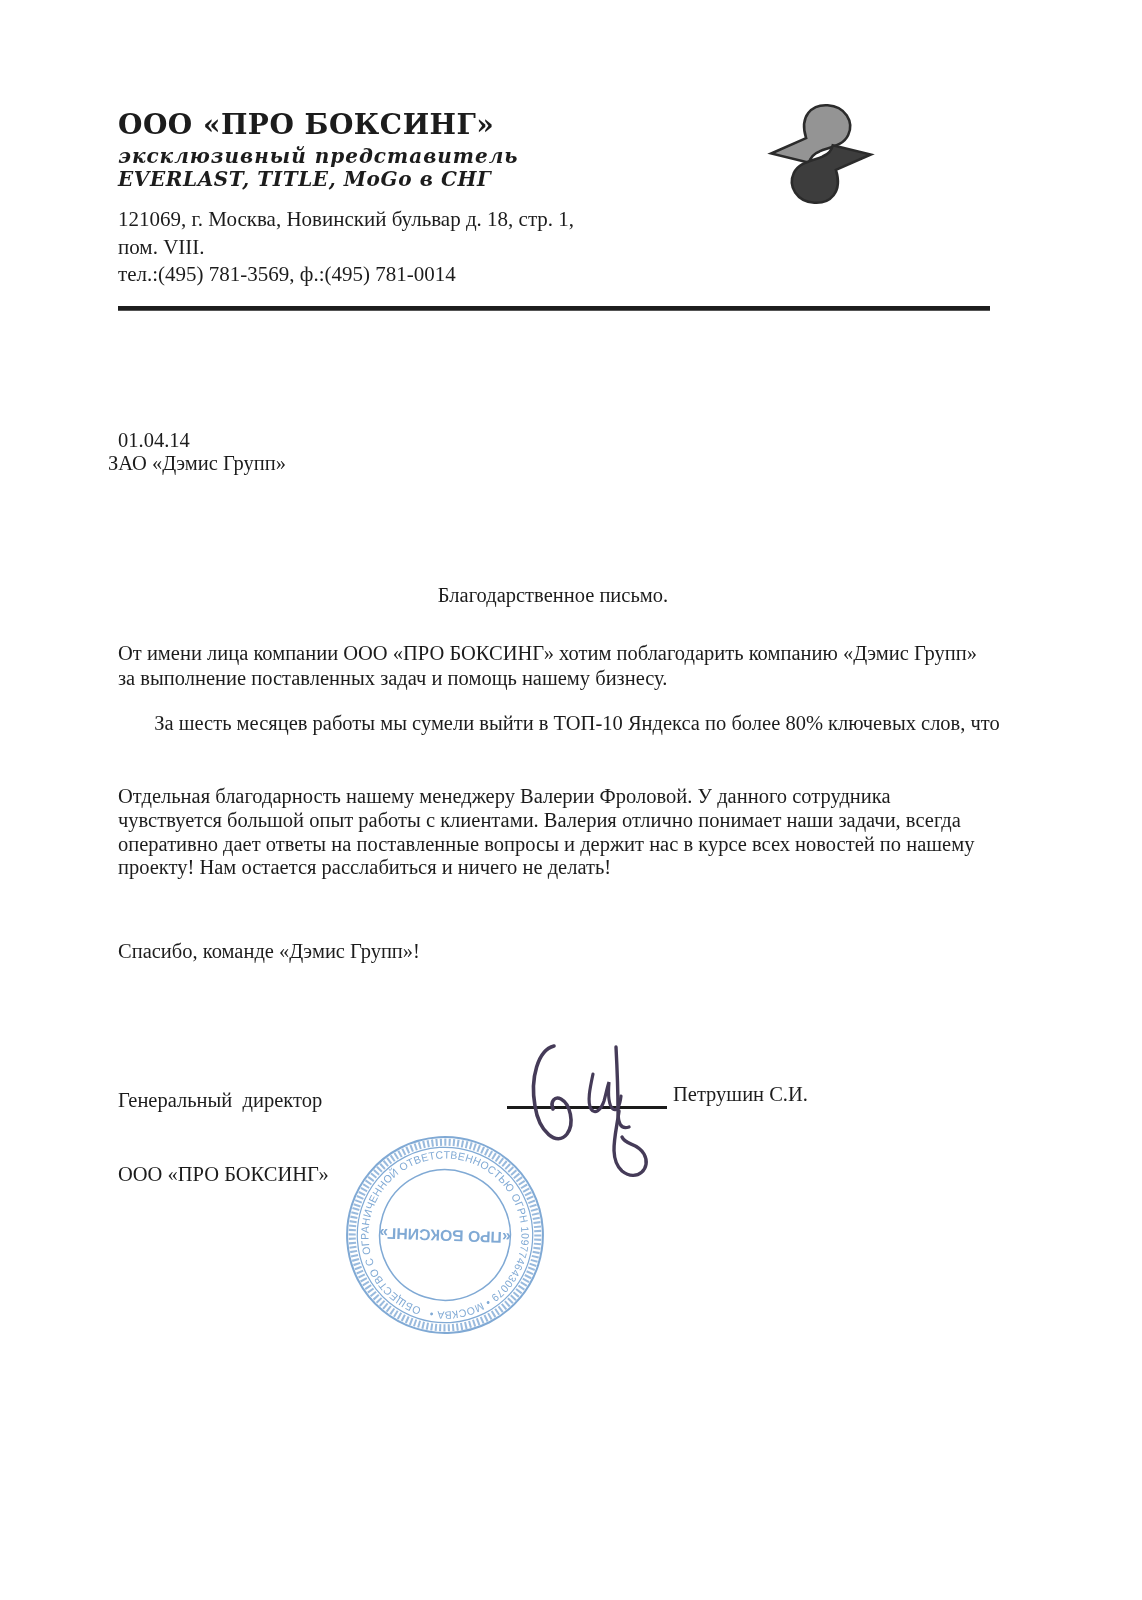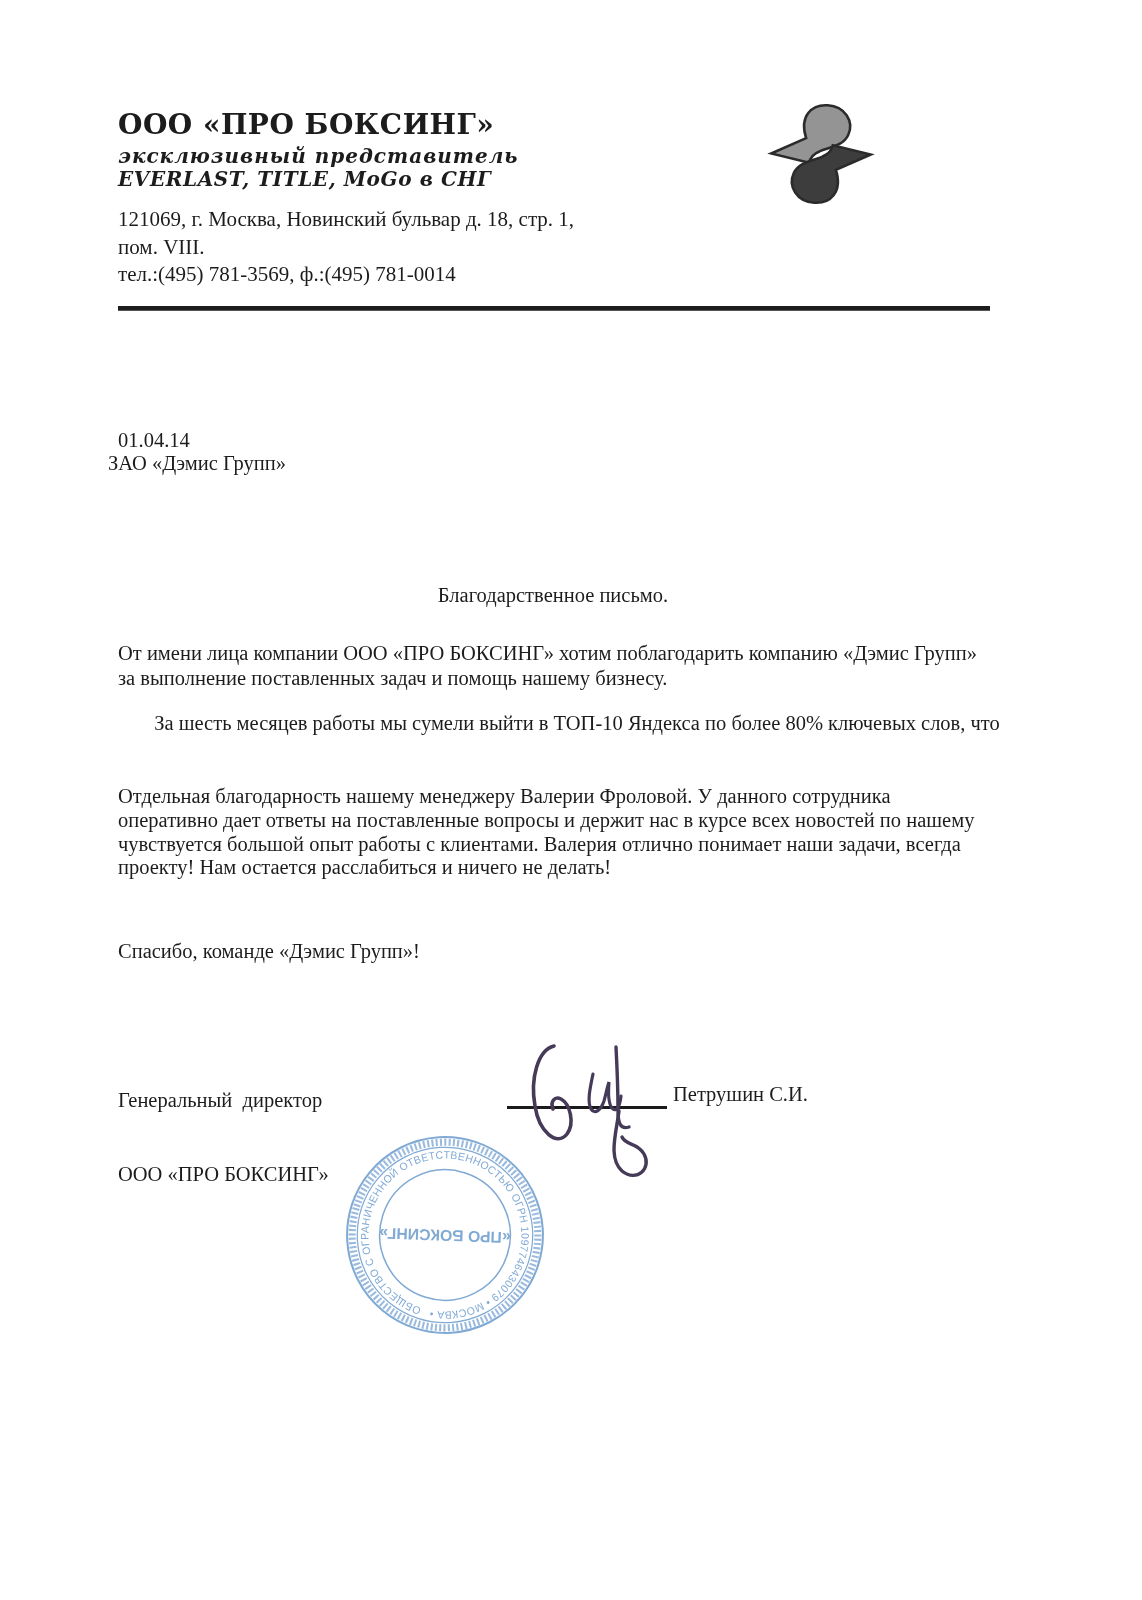--- a/index.html
+++ b/index.html
@@ -96,22 +96,22 @@
     <div>От имени лица компании ООО «ПРО БОКСИНГ» хотим поблагодарить компанию «Дэмис Групп»</div>
     <div>за выполнение поставленных задач и помощь нашему бизнесу.</div>
   </div>
 
   <div class="abs body-text para p2">
     <div>За шесть месяцев работы мы сумели выйти в ТОП-10 Яндекса по более 80% ключевых слов, что</div>
   </div>
 
   <div class="abs body-text para p3">
     <div>Отдельная благодарность нашему менеджеру Валерии Фроловой. У данного сотрудника</div>
+    <div>чувствуется большой опыт работы с клиентами. Валерия отлично понимает наши задачи, всегда</div>
     <div>оперативно дает ответы на поставленные вопросы и держит нас в курсе всех новостей по нашему</div>
-    <div>чувствуется большой опыт работы с клиентами. Валерия отлично понимает наши задачи, всегда</div>
     <div>проекту! Нам остается расслабиться и ничего не делать!</div>
   </div>
 
   <div class="abs body-text para thanks">Спасибо, команде «Дэмис Групп»!</div>
 
   <div class="abs body-text role-block">
     <div>Генеральный  директор</div>
     <div>ООО «ПРО БОКСИНГ»</div>
   </div>
 

